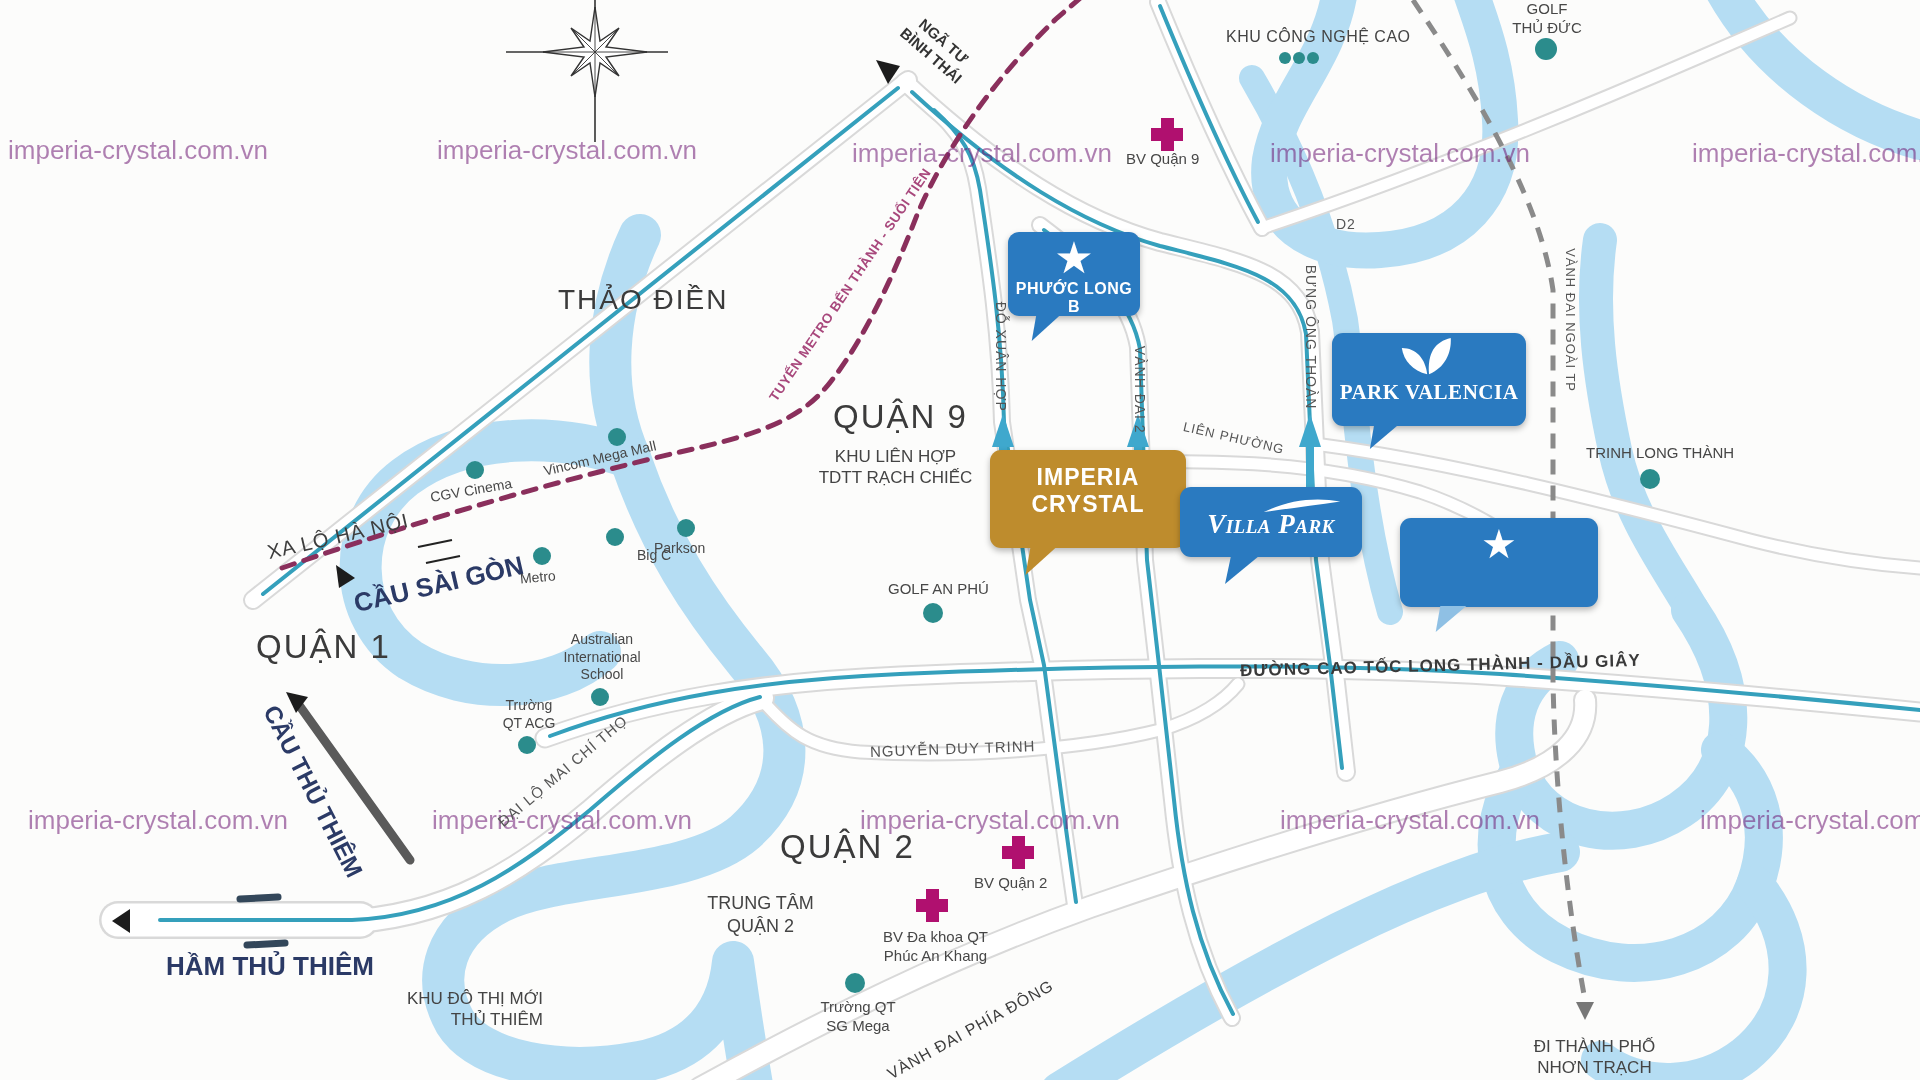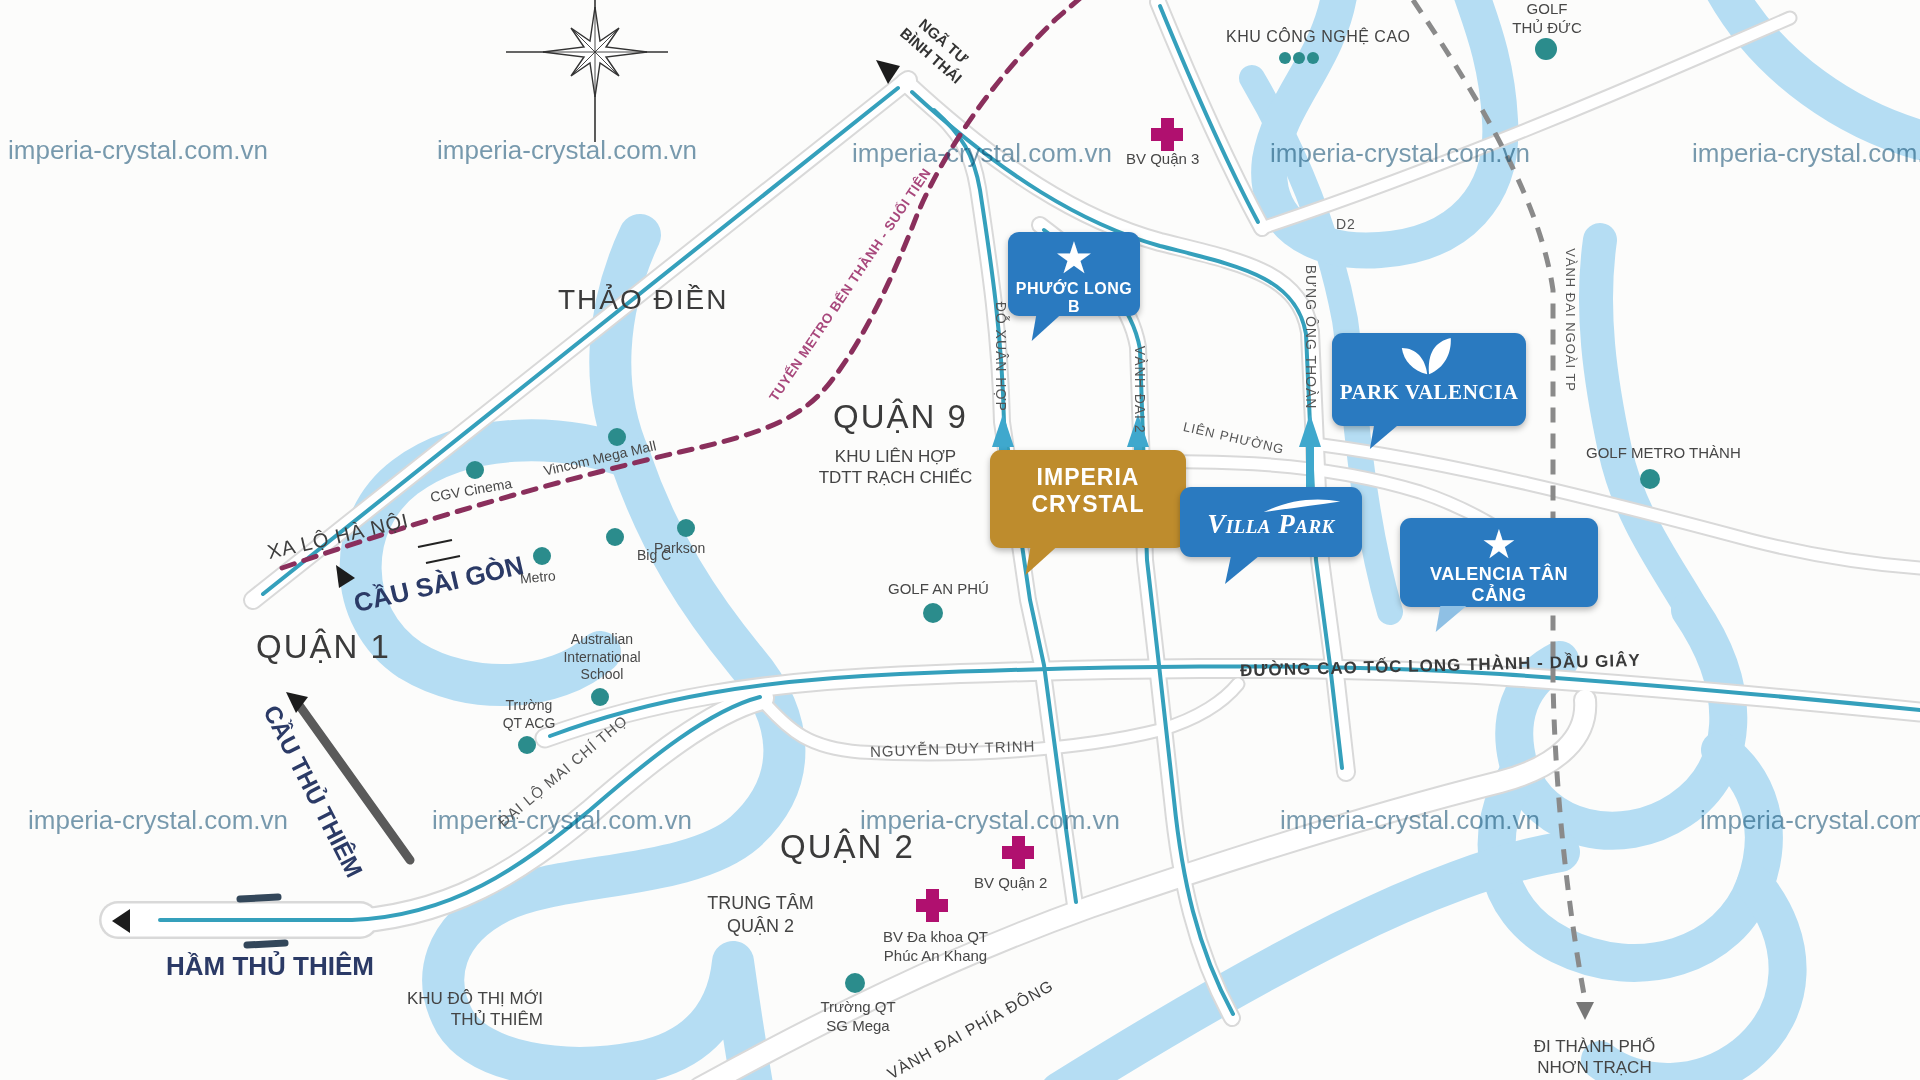--- a/index.html
+++ b/index.html
@@ -5,21 +5,21 @@
   html,body{margin:0;padding:0;background:#e8e8e8;}
   #stage{position:relative;width:1920px;height:1080px;overflow:hidden;
          background:#fcfcfb;font-family:"Liberation Sans",sans-serif;}
   #baseSvg{position:absolute;left:0;top:0;z-index:1;}
   .lbl{position:absolute;z-index:3;white-space:pre-line;line-height:1.25;color:#444;}
   .ctr{text-align:center;}
   .district{font-size:33px;color:#3b3b3b;letter-spacing:2px;}
   .navy{color:#2b3a66;font-weight:bold;}
   .roadlbl{font-size:14px;color:#555;letter-spacing:1px;white-space:nowrap;}
   .poilbl{font-size:14px;color:#474747;}
-  .wm{position:absolute;z-index:2;font-size:26px;color:#0c4a6e;opacity:.55;white-space:nowrap;}
+  .wm{position:absolute;z-index:2;font-size:26px;color:#701a75;opacity:.55;white-space:nowrap;}
   .badge{position:absolute;z-index:5;border-radius:11px;color:#fff;text-align:center;
          box-shadow:0 3px 6px rgba(0,0,0,.28);}
   .b-blue{background:#2a7ac0;}
   .b-gold{background:#be8c2d;}
   .badge .star{font-size:44px;line-height:1;margin-top:4px;}
   .badge .blabel{font-size:18px;font-weight:bold;letter-spacing:.5px;}
   .pt{position:absolute;width:0;height:0;z-index:4;}
   .serifcaps{font-family:"Liberation Serif",serif;font-weight:bold;letter-spacing:1px;}
   .metrolbl{font-size:13.5px;font-weight:bold;color:#a8487c;letter-spacing:.5px;white-space:nowrap;}
 </style>
@@ -209,27 +209,27 @@
 <div class="lbl roadlbl ctr" style="left:1182px;top:430px;width:100px;font-size:13px;transform:rotate(13deg);">LIÊN PHƯỜNG</div>
 <div class="lbl roadlbl ctr" style="left:1505px;top:305px;width:130px;font-size:13px;transform:rotate(90deg);">VÀNH ĐAI NGOÀI TP</div>
 <div class="lbl roadlbl" style="left:1240px;top:655px;font-size:17px;font-weight:bold;color:#3a3a3a;transform:rotate(-1.5deg);">ĐƯỜNG CAO TỐC LONG THÀNH - DẦU GIÂY</div>
 <div class="lbl roadlbl" style="left:870px;top:740px;font-size:15px;transform:rotate(-2deg);">NGUYỄN DUY TRINH</div>
 <div class="lbl roadlbl ctr" style="left:463px;top:762px;width:200px;font-size:15px;transform:rotate(-40deg);">ĐẠI LỘ MAI CHÍ THỌ</div>
 <div class="lbl roadlbl ctr" style="left:858px;top:1020px;width:225px;font-size:16px;color:#3d3d3d;transform:rotate(-29deg);">VÀNH ĐAI PHÍA ĐÔNG</div>
 <div class="lbl navy" style="left:352px;top:568px;font-size:26px;transform:rotate(-13deg);white-space:nowrap;">CẦU SÀI GÒN</div>
 <div class="lbl navy ctr" style="left:222px;top:770px;width:175px;font-size:24px;transform:rotate(63deg);white-space:nowrap;">CẦU THỦ THIÊM</div>
 <div class="lbl navy" style="left:166px;top:950px;font-size:26px;white-space:nowrap;">HẦM THỦ THIÊM</div>
 
-<div class="lbl poilbl" style="left:1126px;top:150px;font-size:15px;">BV Quận 3</div>
+<div class="lbl poilbl" style="left:1126px;top:150px;font-size:15px;">BV Quận 9</div>
 <div class="lbl poilbl" style="left:974px;top:874px;font-size:15px;">BV Quận 2</div>
 <div class="lbl poilbl ctr" style="left:858px;top:928px;width:155px;font-size:15px;">BV Đa khoa QT
 Phúc An Khang</div>
 <div class="lbl poilbl ctr" style="left:1492px;top:0px;width:110px;font-size:15px;">GOLF
 THỦ ĐỨC</div>
-<div class="lbl poilbl" style="left:1586px;top:444px;font-size:15px;">GOLF METRO THÀNH</div>
+<div class="lbl poilbl" style="left:1586px;top:444px;font-size:15px;">TRINH LONG THÀNH</div>
 <div class="lbl poilbl" style="left:888px;top:580px;font-size:15px;">GOLF AN PHÚ</div>
 <div class="lbl poilbl" style="left:430px;top:482px;transform:rotate(-10deg);">CGV Cinema</div>
 <div class="lbl poilbl ctr" style="left:540px;top:450px;width:120px;transform:rotate(-13deg);">Vincom Mega Mall</div>
 <div class="lbl poilbl" style="left:520px;top:569px;transform:rotate(-5deg);">Metro</div>
 <div class="lbl poilbl" style="left:597px;top:547px;margin-left:40px;">Big C</div>
 <div class="lbl poilbl" style="left:654px;top:540px;">Parkson</div>
 <div class="lbl poilbl ctr" style="left:542px;top:631px;width:120px;">Australian
 International
 School</div>
 <div class="lbl poilbl ctr" style="left:484px;top:697px;width:90px;">Trường
@@ -261,17 +261,16 @@
 <div class="badge b-blue" style="left:1180px;top:487px;width:182px;height:70px;">
   <svg width="80" height="16" viewBox="0 0 90 18" style="position:absolute;left:82px;top:10px;">
     <path d="M2,17 C30,3 60,0 88,5 C60,9 30,13 2,17 Z" fill="#fff"></path>
   </svg>
   <div class="blabel serifcaps" style="font-size:27px;margin-top:22px;font-variant:small-caps;font-style:italic;">Villa Park</div>
   <div class="pt" style="left:48px;top:69px;border-top:28px solid #2a7ac0;border-right:28px solid transparent;transform:skewX(-12deg);"></div>
 </div>
 
 <div class="badge b-blue" style="left:1400px;top:518px;width:198px;height:89px;">
   <div class="star" style="font-size:40px;margin-top:6px;">★</div>
-  <div class="blabel" style="font-size:18px;">VALENCIA TÂN CẢNG</div>
   <div class="pt" style="left:38px;top:88px;border-top:26px solid #8fc0e4;border-right:26px solid transparent;transform:skewX(-10deg);"></div>
 </div>
 
 </div>
 
 </body></html>

